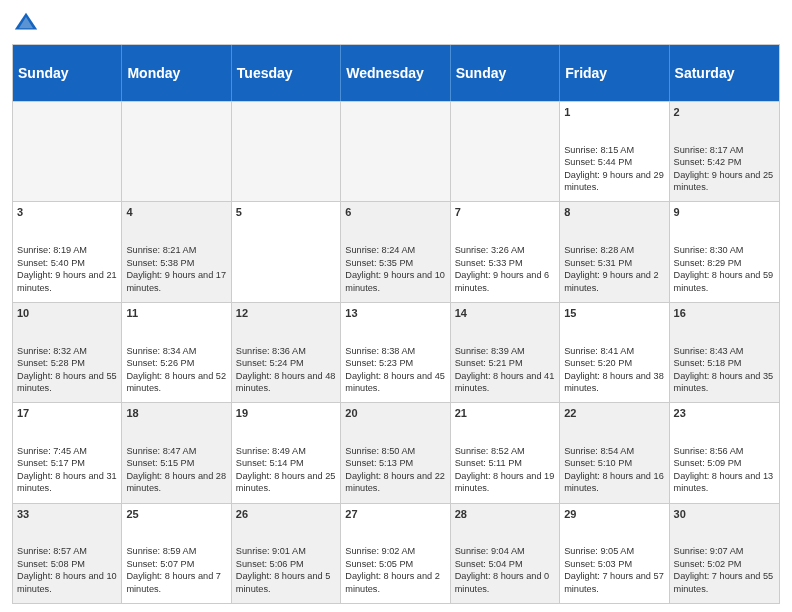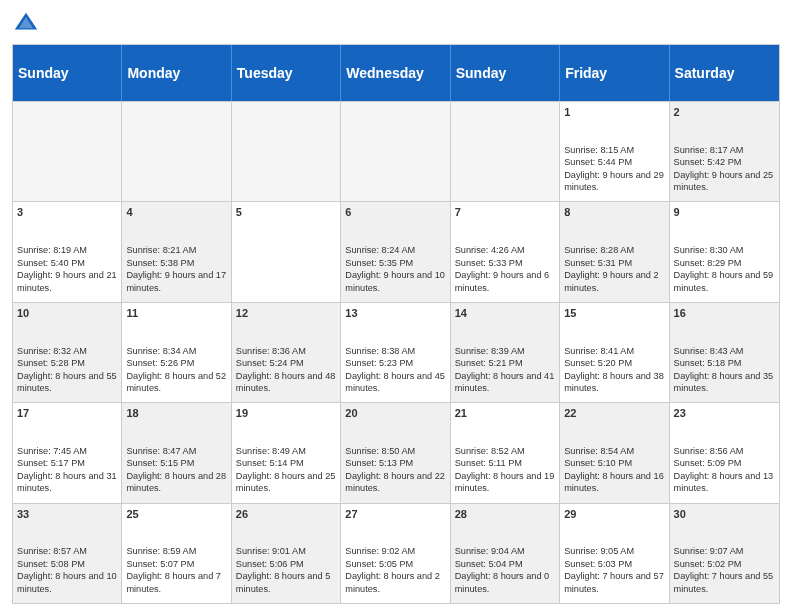--- a/index.html
+++ b/index.html
@@ -177,21 +177,21 @@
             <span class="day-num">5</span>
           </div>
           <div class="cal-cell shaded">
             <span class="day-num">6</span>
             <div class="cell-text">Sunrise: 8:24 AM
 Sunset: 5:35 PM
 Daylight: 9 hours and 10 minutes.</div>
           </div>
           <div class="cal-cell">
             <span class="day-num">7</span>
-            <div class="cell-text">Sunrise: 4:26 AM
+            <div class="cell-text">Sunrise: 3:26 AM
 Sunset: 5:33 PM
 Daylight: 9 hours and 6 minutes.</div>
           </div>
           <div class="cal-cell shaded">
             <span class="day-num">8</span>
             <div class="cell-text">Sunrise: 8:28 AM
 Sunset: 5:31 PM
 Daylight: 9 hours and 2 minutes.</div>
           </div>
           <div class="cal-cell">

